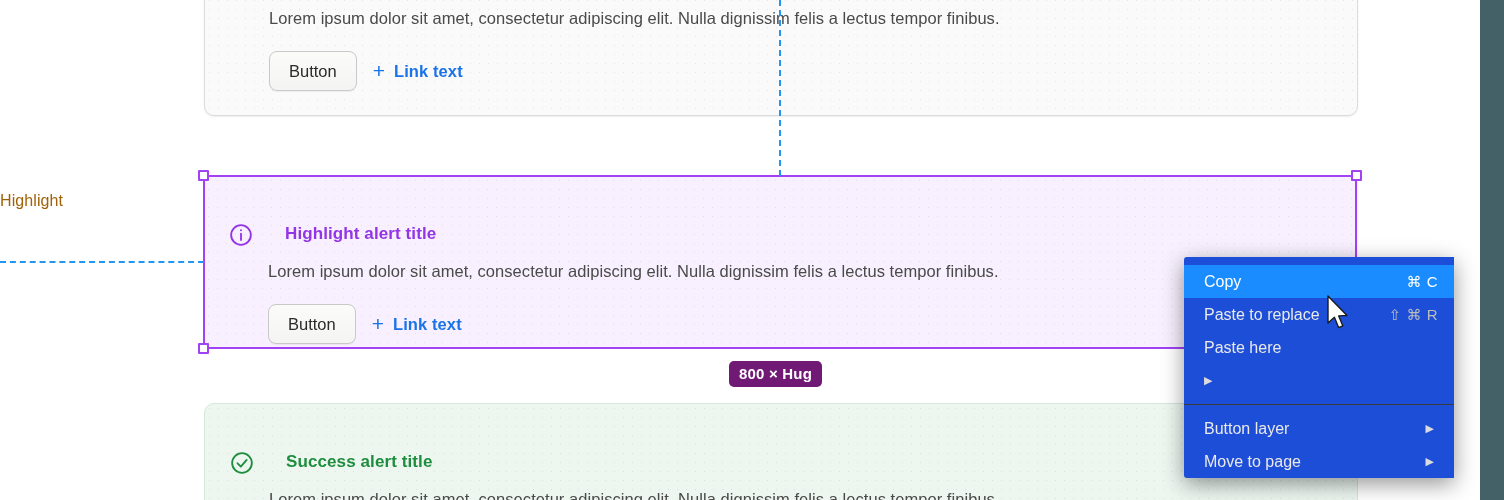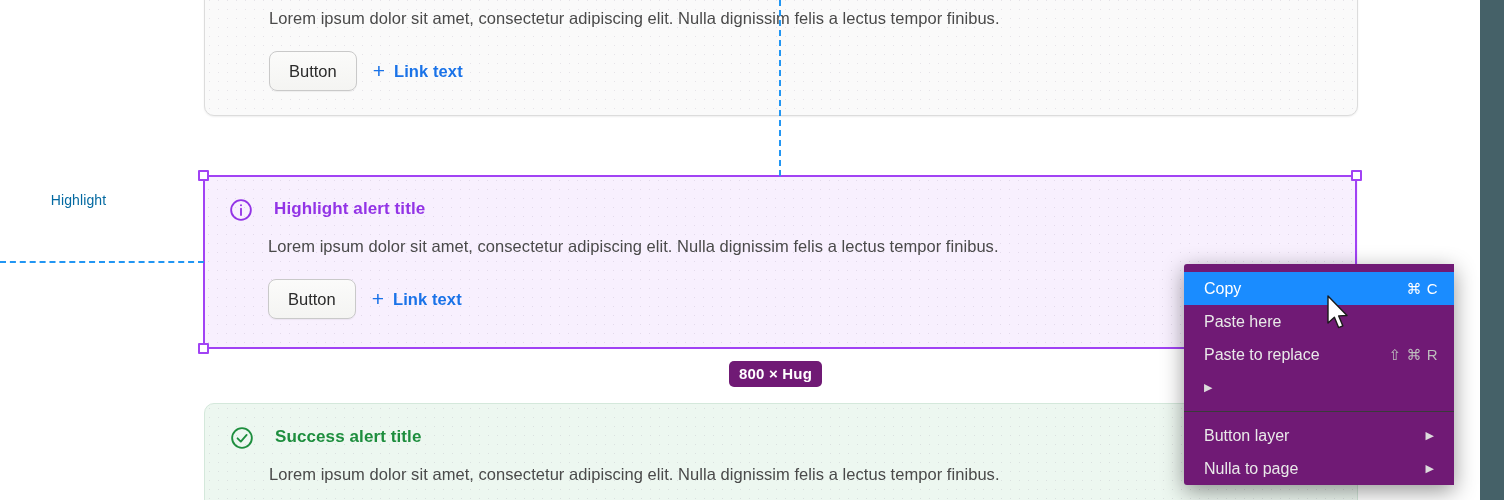--- a/index.html
+++ b/index.html
@@ -6,32 +6,32 @@
   body{
     width:1504px;height:500px;overflow:hidden;position:relative;
     background:#ffffff;
     font-family:"Liberation Sans","DejaVu Sans",sans-serif;
     -webkit-font-smoothing:antialiased;
   }
   #canvas{position:absolute;inset:0;width:1504px;height:500px;overflow:hidden;}
 
   
   .row-label{
-    position:absolute;color:#0369a1;font-size:14px;letter-spacing:.1px;
-    white-space:nowrap;text-align:center;
+    position:absolute;color:#a16207;font-size:16px;letter-spacing:.1px;
+    white-space:nowrap;text-align:left;
   }
 
   
   .alert{
     position:absolute;box-sizing:border-box;border-radius:10px;
     background-image:radial-gradient(rgba(120,110,140,.16) 0.7px, transparent 0.8px);
     background-size:9px 9px;
   }
   .alert .inner{position:relative;padding:18px 24px 20px 24px;}
-  .alert-head{display:flex;align-items:flex-start;gap:20px;}
+  .alert-head{display:flex;align-items:flex-start;gap:31px;margin-top:25px;}
   .alert-title{font-size:17px;font-weight:bold;line-height:22px;letter-spacing:.1px;white-space:nowrap;}
   .alert-desc{
     font-size:16.5px;color:#4a4a4a;line-height:22px;white-space:nowrap;letter-spacing:.05px;
   }
   .alert-actions{display:flex;align-items:center;gap:16px;}
   .btn{
     box-sizing:border-box;border:1px solid #c9c9c9;border-radius:8px;
     background:linear-gradient(#fbfbfa,#f4f4f2);
     padding:9px 19px;font-size:16.5px;color:#2b2b2b;line-height:20px;
     box-shadow:0 1px 1px rgba(0,0,0,.05);white-space:nowrap;
@@ -105,22 +105,22 @@
   .guide-h{
     position:absolute;left:0;top:261px;width:204px;height:0;
     border-top:2px dashed #2196f3;
   }
 
   
   #right-strip{position:absolute;right:0;top:0;width:24px;height:500px;background:#456168;}
 
   
   #ctx-menu{
-    position:absolute;left:1184px;top:264px;width:270px;
-    background:#701a75;border-radius:3px 0 0 3px;
+    position:absolute;left:1184px;top:257px;width:270px;
+    background:#1d4ed8;border-radius:3px 0 0 3px;
     padding:8px 0 0 0;box-shadow:0 6px 22px rgba(0,0,0,.42);
     font-size:16px;color:#e9e9e9;
   }
   .mi{
     display:flex;align-items:center;justify-content:space-between;
     height:33px;padding:0 16px 0 20px;white-space:nowrap;line-height:33px;
   }
   .mi.sel{background:#1a8cff;color:#ffffff;}
   .mi .sc{color:#bdbdbd;font-size:15px;letter-spacing:.5px;}
   .mi.sel .sc{color:#ffffff;}
@@ -204,37 +204,37 @@
       <div class="alert-desc">Lorem ipsum dolor sit amet, consectetur adipiscing elit. Nulla dignissim felis a lectus tempor finibus.</div>
     </div>
   </div>
 
   <div id="ctx-menu">
     <div class="mi sel">
       <span>Copy</span>
       <span class="sc">⌘ C</span>
     </div>
     <div class="mi">
+      <span>Paste to replace</span>
+      <span class="sc">⇧ ⌘ R</span>
+    </div>
+    <div class="mi">
       <span>Paste here</span>
       <span class="sc"></span>
     </div>
     <div class="mi">
-      <span>Paste to replace</span>
-      <span class="sc">⇧ ⌘ R</span>
-    </div>
-    <div class="mi">
       <span class="arrow">▶</span>
     </div>
     <div class="msep"></div>
     <div class="mi">
       <span>Button layer</span>
       <span class="arrow">▶</span>
     </div>
     <div class="mi">
-      <span>Nulla to page</span>
+      <span>Move to page</span>
       <span class="arrow">▶</span>
     </div>
   </div>
 
   <div id="cursor">
     <svg viewBox="0 0 26 38" width="26" height="38">
       <path d="M2,1 L2,28 L8.4,22.3 L12.6,32.6 L16.8,30.8 L12.7,20.9 L21,20.5 Z" fill="#ffffff" stroke="#1a1a1a" stroke-width="1.4" stroke-linejoin="round"></path>
     </svg>
   </div>
 

